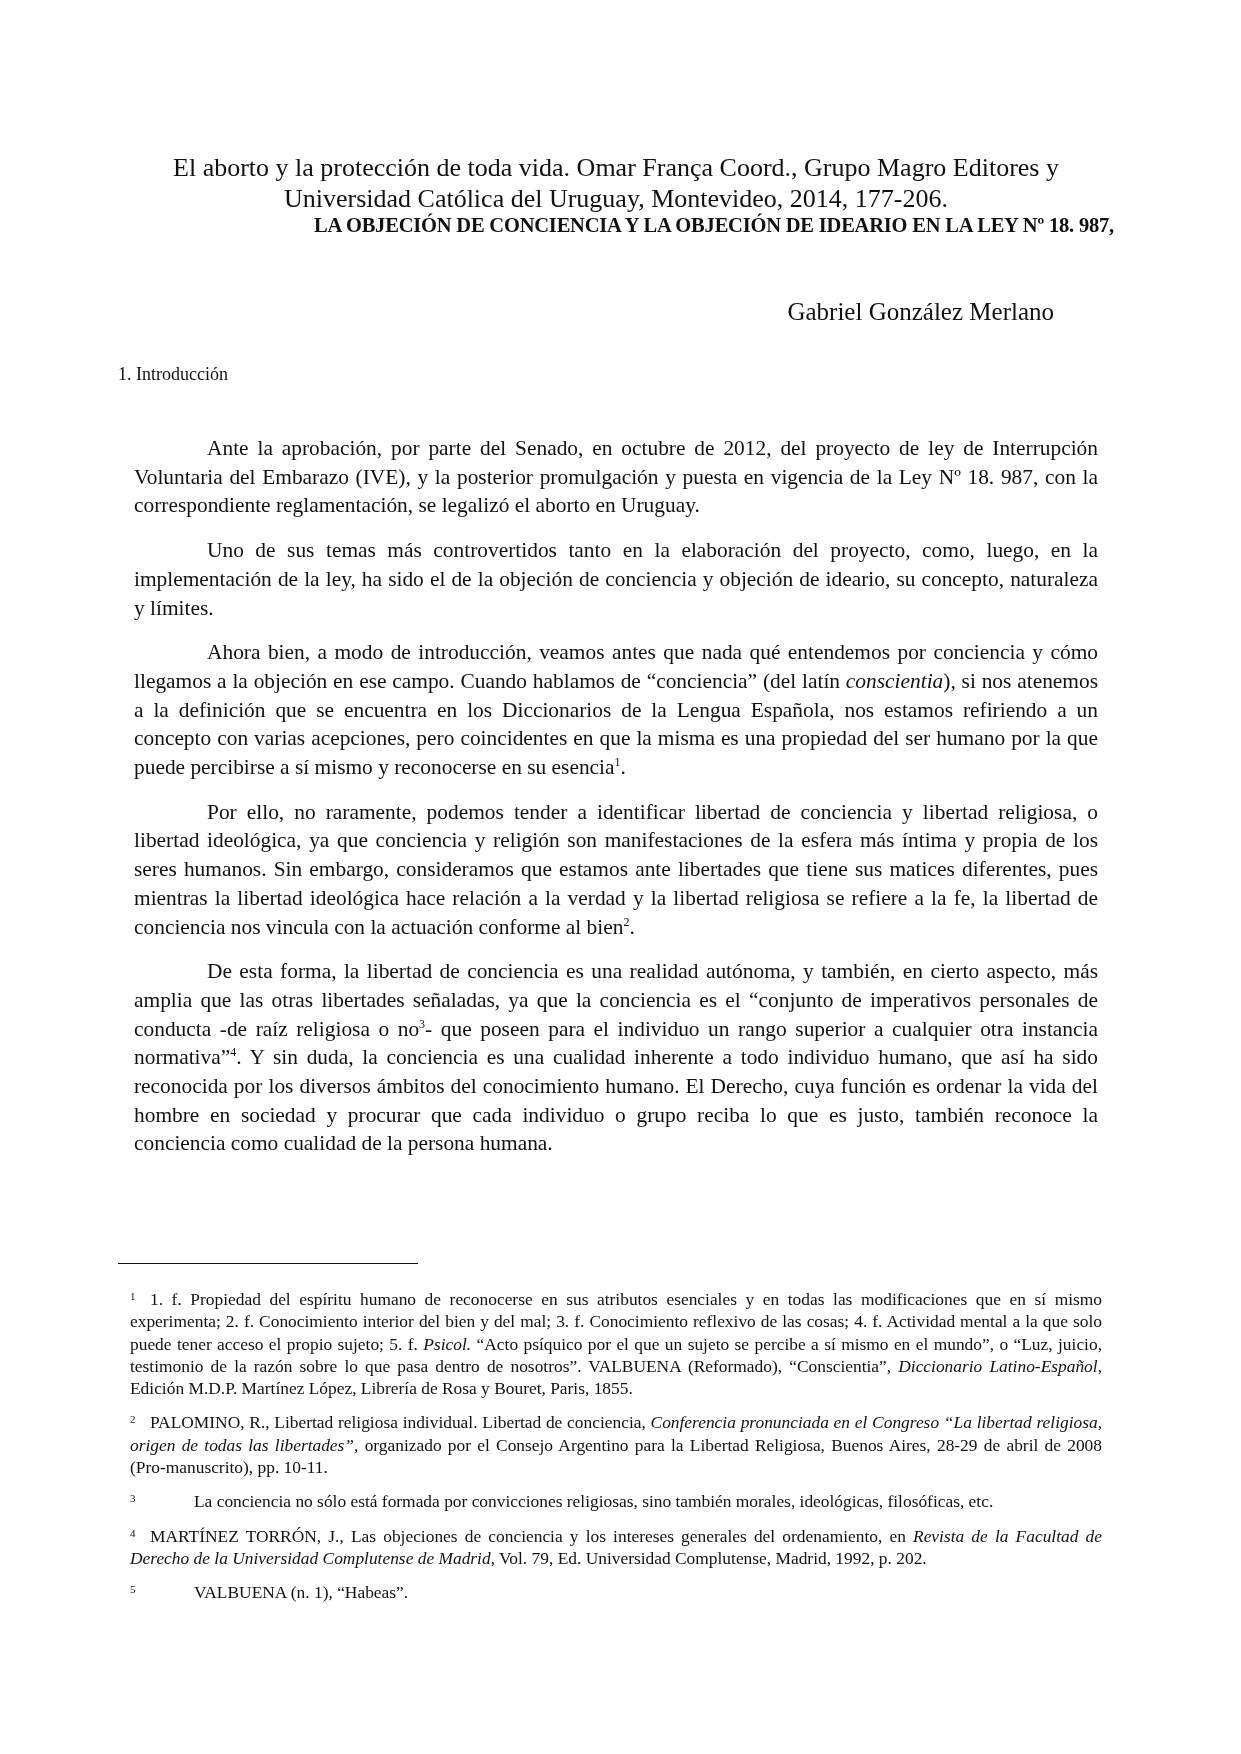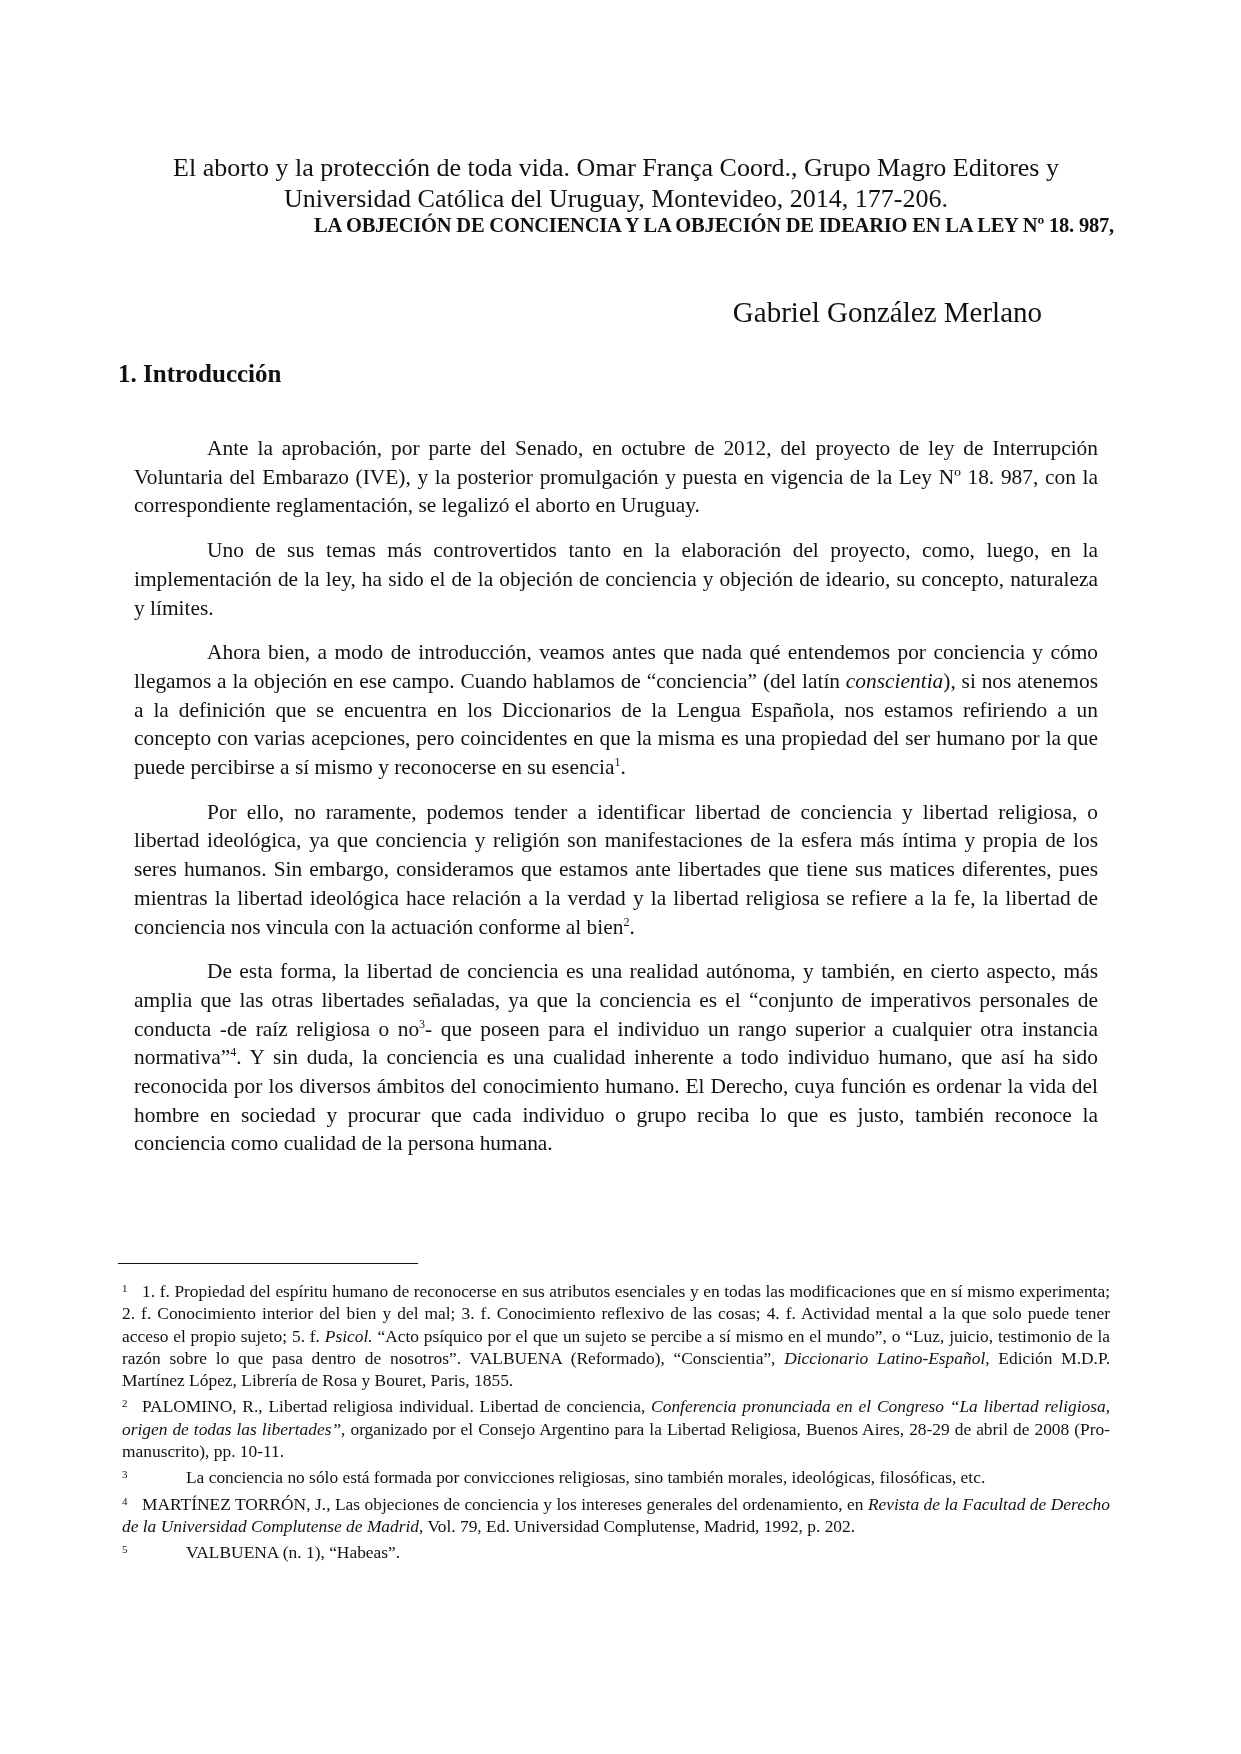--- a/index.html
+++ b/index.html
@@ -34,31 +34,31 @@
       width: 996px;
       text-align: right;
       font-size: 20.5px;
       line-height: 26px;
       font-weight: bold;
       letter-spacing: -0.2px;
     }
     .author {
       position: absolute;
       top: 299px;
-      right: 72px;
-      font-size: 29px;
+      right: 60px;
+      font-size: 25px;
       line-height: 26px;
     }
     .section-heading {
       position: absolute;
       top: 361px;
       left: 0;
-      font-size: 25px;
+      font-size: 18px;
       line-height: 26px;
-      font-weight: bold;
+      font-weight: normal;
     }
     .body-text {
       position: absolute;
       top: 418px;
       left: 0;
       width: 996px;
       font-size: 21.4px;
       line-height: 28.7px;
       text-align: justify;
     }
@@ -81,21 +81,21 @@
     }
     .footnotes {
       position: absolute;
       top: 1276px;
       left: 0;
       width: 996px;
       font-size: 17.4px;
       line-height: 22.3px;
       text-align: justify;
     }
-    .footnote { margin: 4px; }
+    .footnote { margin: 12px; }
     .fn-num {
       font-size: 11px;
       vertical-align: top;
       position: relative;
       top: -3px;
       display: inline-block;
       width: 20px;
     }
     .fn-num.wide { width: 64px; }
     em { font-style: italic; }

